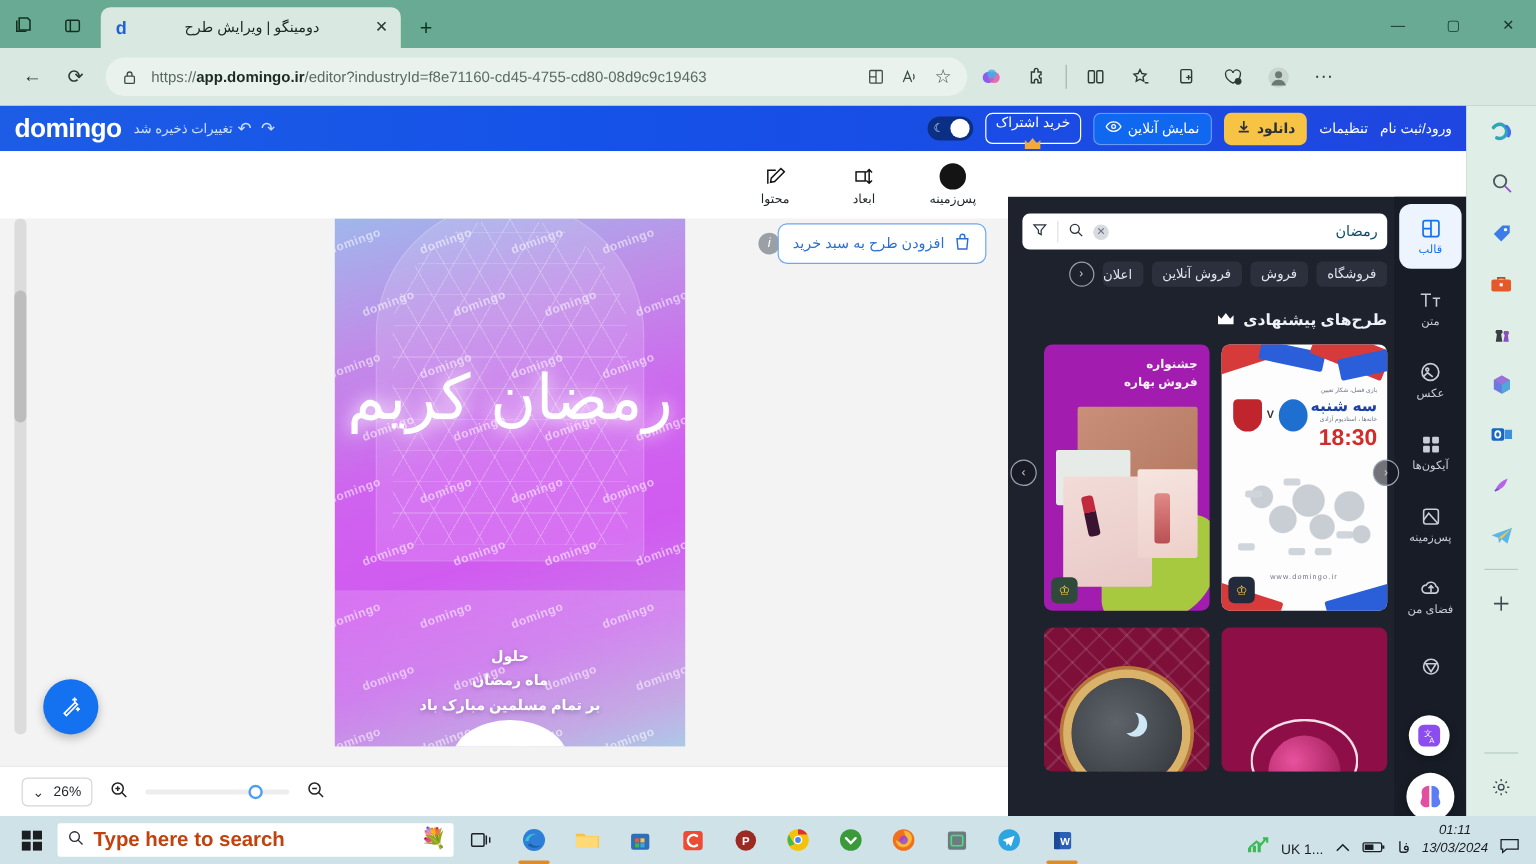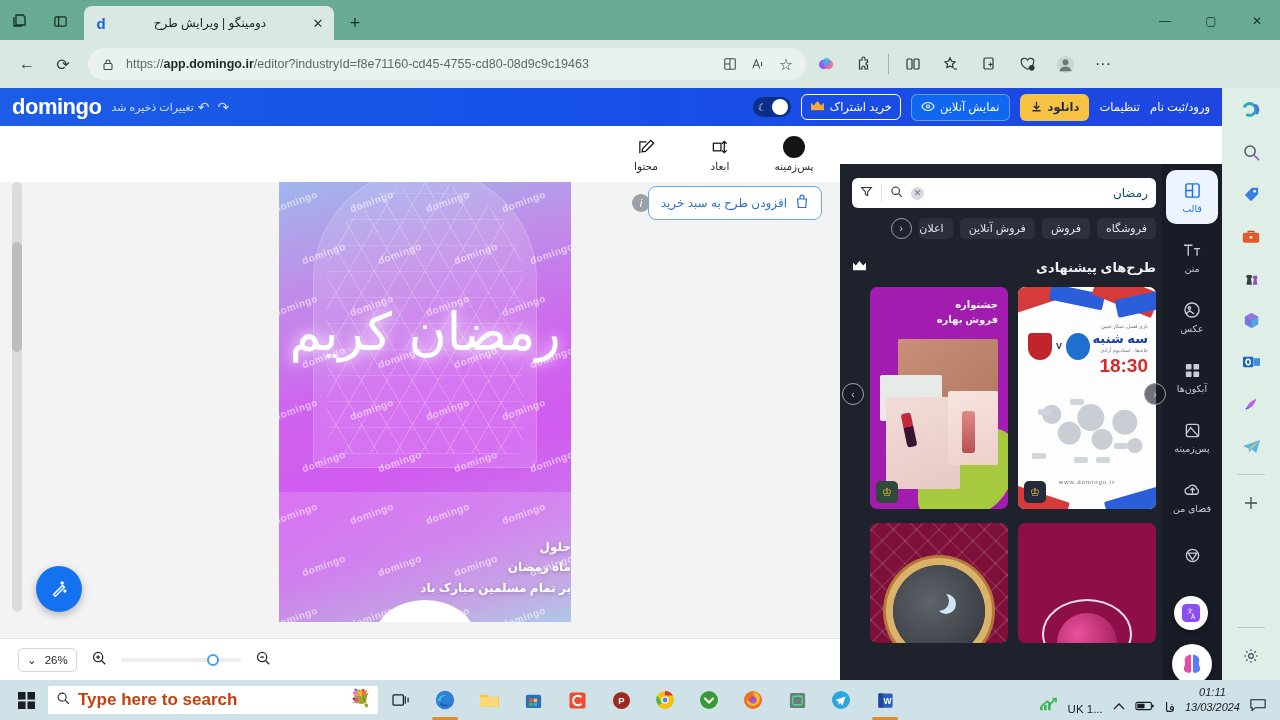--- a/index.html
+++ b/index.html
@@ -98,21 +98,21 @@
   .hdr-right { margin-left: auto; display: flex; align-items: center; gap: 10px; direction: rtl; }
   .toggle-dark {
     width: 38px; height: 20px; background: #0c2f86; border-radius: 12px;
     display: flex; align-items: center; padding: 2px; position: relative;
   }
   .toggle-dark .knob { width: 16px; height: 16px; border-radius: 50%; background: #fff;
     position: absolute; left: 19px; }
   .toggle-dark .moon { position: absolute; left: 5px; color: #cfe0ff; font-size: 10px; }
   .btn-sub {
     height: 26px; border: 1px solid #ffffff; border-radius: 6px; color: #fff;
-    font-size: 11.5px; display: flex; align-items: center; gap: 5px; padding: 0 8px;
+    font-size: 11.5px; display: flex; align-items: center; gap: 5px; padding: 0 8px; flex-direction: column;
   }
   .btn-online {
     height: 27px; background: #1168f0; border-radius: 6px; color: #fff; font-size: 11.5px;
     display: flex; align-items: center; gap: 5px; padding: 0 10px;
     box-shadow: 0 0 0 1px rgba(255,255,255,.35) inset;
   }
   .btn-dl {
     height: 27px; background: #f6c344; border-radius: 6px; color: #29303a; font-size: 11.5px;
     display: flex; align-items: center; gap: 5px; padding: 0 10px; font-weight: 600;
   }
@@ -173,21 +173,21 @@
     position: absolute; left: 0; bottom: 0; width: 292px; height: 130px;
     background: linear-gradient(180deg, rgba(255,255,255,.16), rgba(255,255,255,.05));
   }
   .poster .calli {
     position: absolute; left: 0; top: 120px; width: 292px; text-align: center;
     color: #ffffff; font-size: 52px; direction: rtl;
     text-shadow: 0 0 14px rgba(255,255,255,.85), 0 0 30px rgba(255,255,255,.5);
     font-family: "DejaVu Sans", sans-serif;
   }
   .poster .msg {
-    position: absolute; left: 0; bottom: 24px; width: 292px; text-align: right;
+    position: absolute; left: 0; bottom: 24px; width: 292px; text-align: center;
     color: #fff; font-size: 12px; line-height: 1.7; direction: rtl;
     text-shadow: 0 1px 4px rgba(0,0,0,.25); font-weight: 700;
   }
   .poster .bottom-blob {
     position: absolute; left: 50%; transform: translateX(-50%); bottom: -48px;
     width: 98px; height: 70px; background: #ffffff; border-radius: 50% 50% 0 0;
   }
   .wm-layer { position: absolute; inset: 0; pointer-events: none; }
   .wm {
     position: absolute; color: rgba(255,255,255,.55); font-size: 10px;
@@ -253,21 +253,21 @@
   .tag-row { display: flex; direction: rtl; align-items: center; gap: 7px; margin-top: 10px; }
   .tag {
     background: #2b303c; color: #dfe4ee; font-size: 11px; border-radius: 5px;
     padding: 4px 9px; white-space: nowrap;
   }
   .tag.cut { max-width: 34px; overflow: hidden; }
   .tag-nav { width: 21px; height: 21px; border-radius: 50%; border: 1px solid #98a0b0;
     color: #cbd2df; display: flex; align-items: center; justify-content: center; font-size: 10px; }
 
   .sugg-head {
-    display: flex; direction: rtl; align-items: center; justify-content: space-between;
+    display: flex; direction: rtl; align-items: center; justify-content: flex-start;
     gap: 7px; margin-top: 20px; color: #eef2f8; font-size: 13px; font-weight: 600;
   }
   .crown { color: #f6c344; font-size: 14px; }
 
   .thumbs { display: flex; direction: rtl; gap: 10px; margin-top: 12px; position: relative; }
   .thumb { width: 138px; height: 222px; border-radius: 7px; overflow: hidden; position: relative; }
   .thumb .pro-badge {
     position: absolute; left: 6px; bottom: 6px; width: 22px; height: 22px; border-radius: 5px;
     background: #222a3b; color: #f6c344; font-size: 11px;
     display: flex; align-items: center; justify-content: center;

